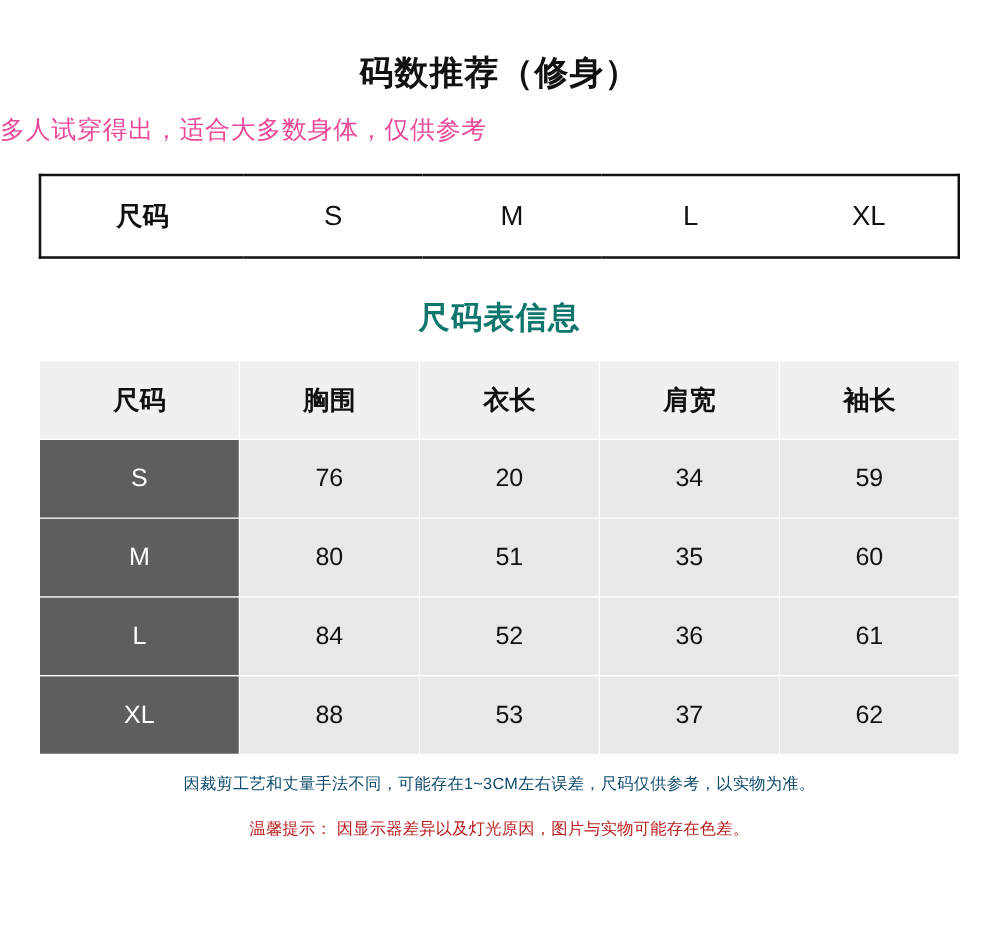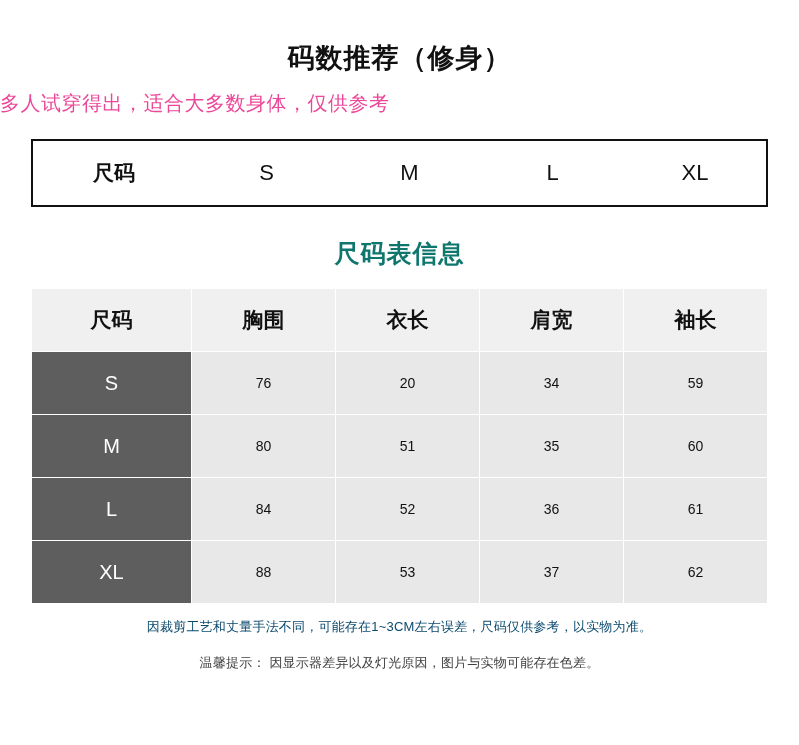--- a/index.html
+++ b/index.html
@@ -94,36 +94,36 @@
     color: #111111;
   }
   .size-table tbody td.sizecell {
     background: #5e5e5e;
     color: #ffffff;
     font-size: 20px;
   }
   .size-table tbody td.valcell {
     background: #e8e8e8;
     color: #111111;
-    font-size: 14px;
+    font-size: 20px;
   }
   .size-table col.c0 { width: 160px; }
 
   
   .note {
     text-align: center;
     font-size: 13px;
     color: #0c4a6e;
     margin-top: 14px;
     letter-spacing: 0.2px;
   }
   .note2 {
     text-align: center;
     font-size: 13px;
-    color: #404040;
+    color: #b91c1c;
     margin-top: 18px;
     letter-spacing: 0.2px;
   }
 </style>
 </head>
 <body>
 
 <div class="page">
 
   <div class="rec-title">码数推荐（修身）</div>

